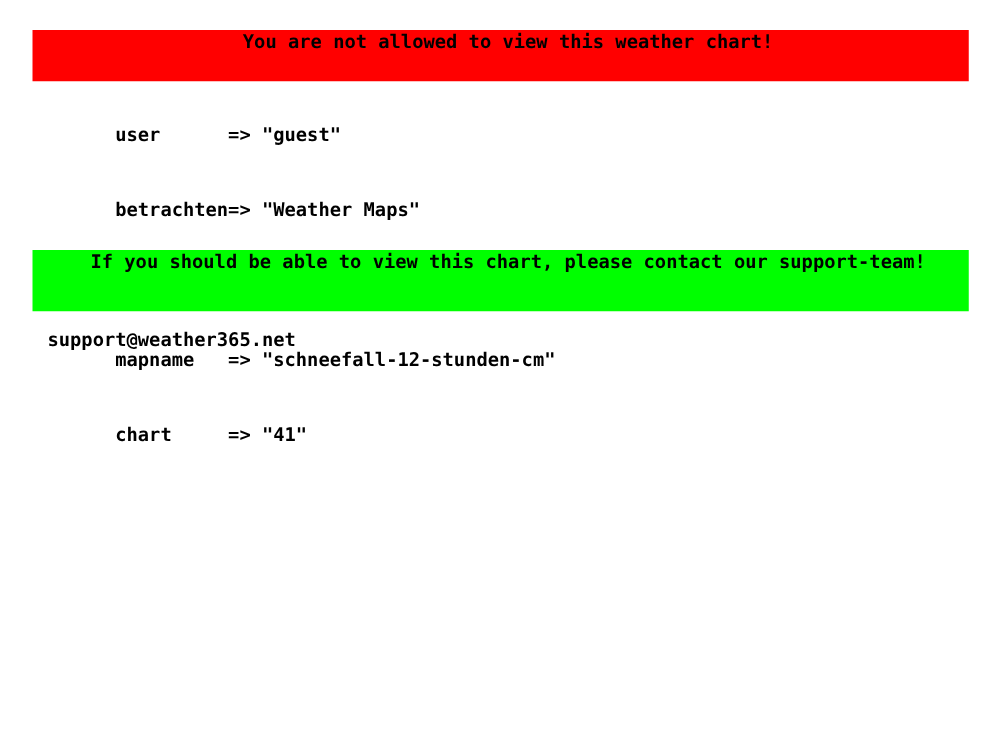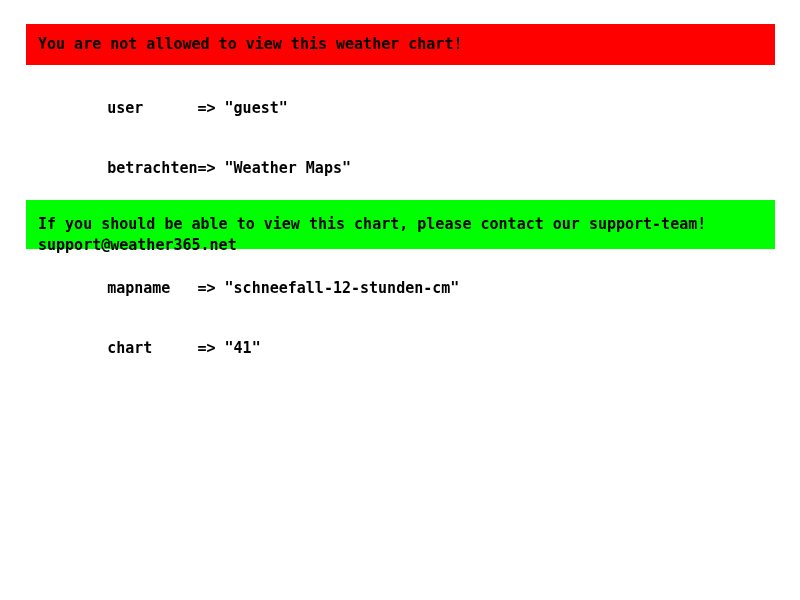--- a/index.html
+++ b/index.html
@@ -17,21 +17,20 @@
     position: relative;
     overflow: hidden;
   }
   .banner {
     position: absolute;
     left: 26px;
     width: 749px;
     padding-left: 12px;
     box-sizing: border-box;
     display: flex;
-    flex-direction: column;
     justify-content: center;
   }
   .banner-red {
     top: 24px;
     height: 41px;
     background: #ff0000;
   }
   .banner-green {
     top: 200px;
     height: 49px;
@@ -46,29 +45,28 @@
     left: 38px;
     top: 78px;
   }
   .kv-row {
     line-height: 20px;
     white-space: pre;
   }
   .kv-key {
     display: inline-block;
     width: 10ch;
-    margin-left: 15px;
   }
   .kv-value {
     margin-left: 1ch;
   }
   .footer {
     position: absolute;
     left: 38px;
-    top: 235px;
+    top: 262px;
     width: 729px;
     display: flex;
     justify-content: space-between;
     line-height: 20px;
     white-space: pre;
   }
 </style>
 </head>
 <body>
 

